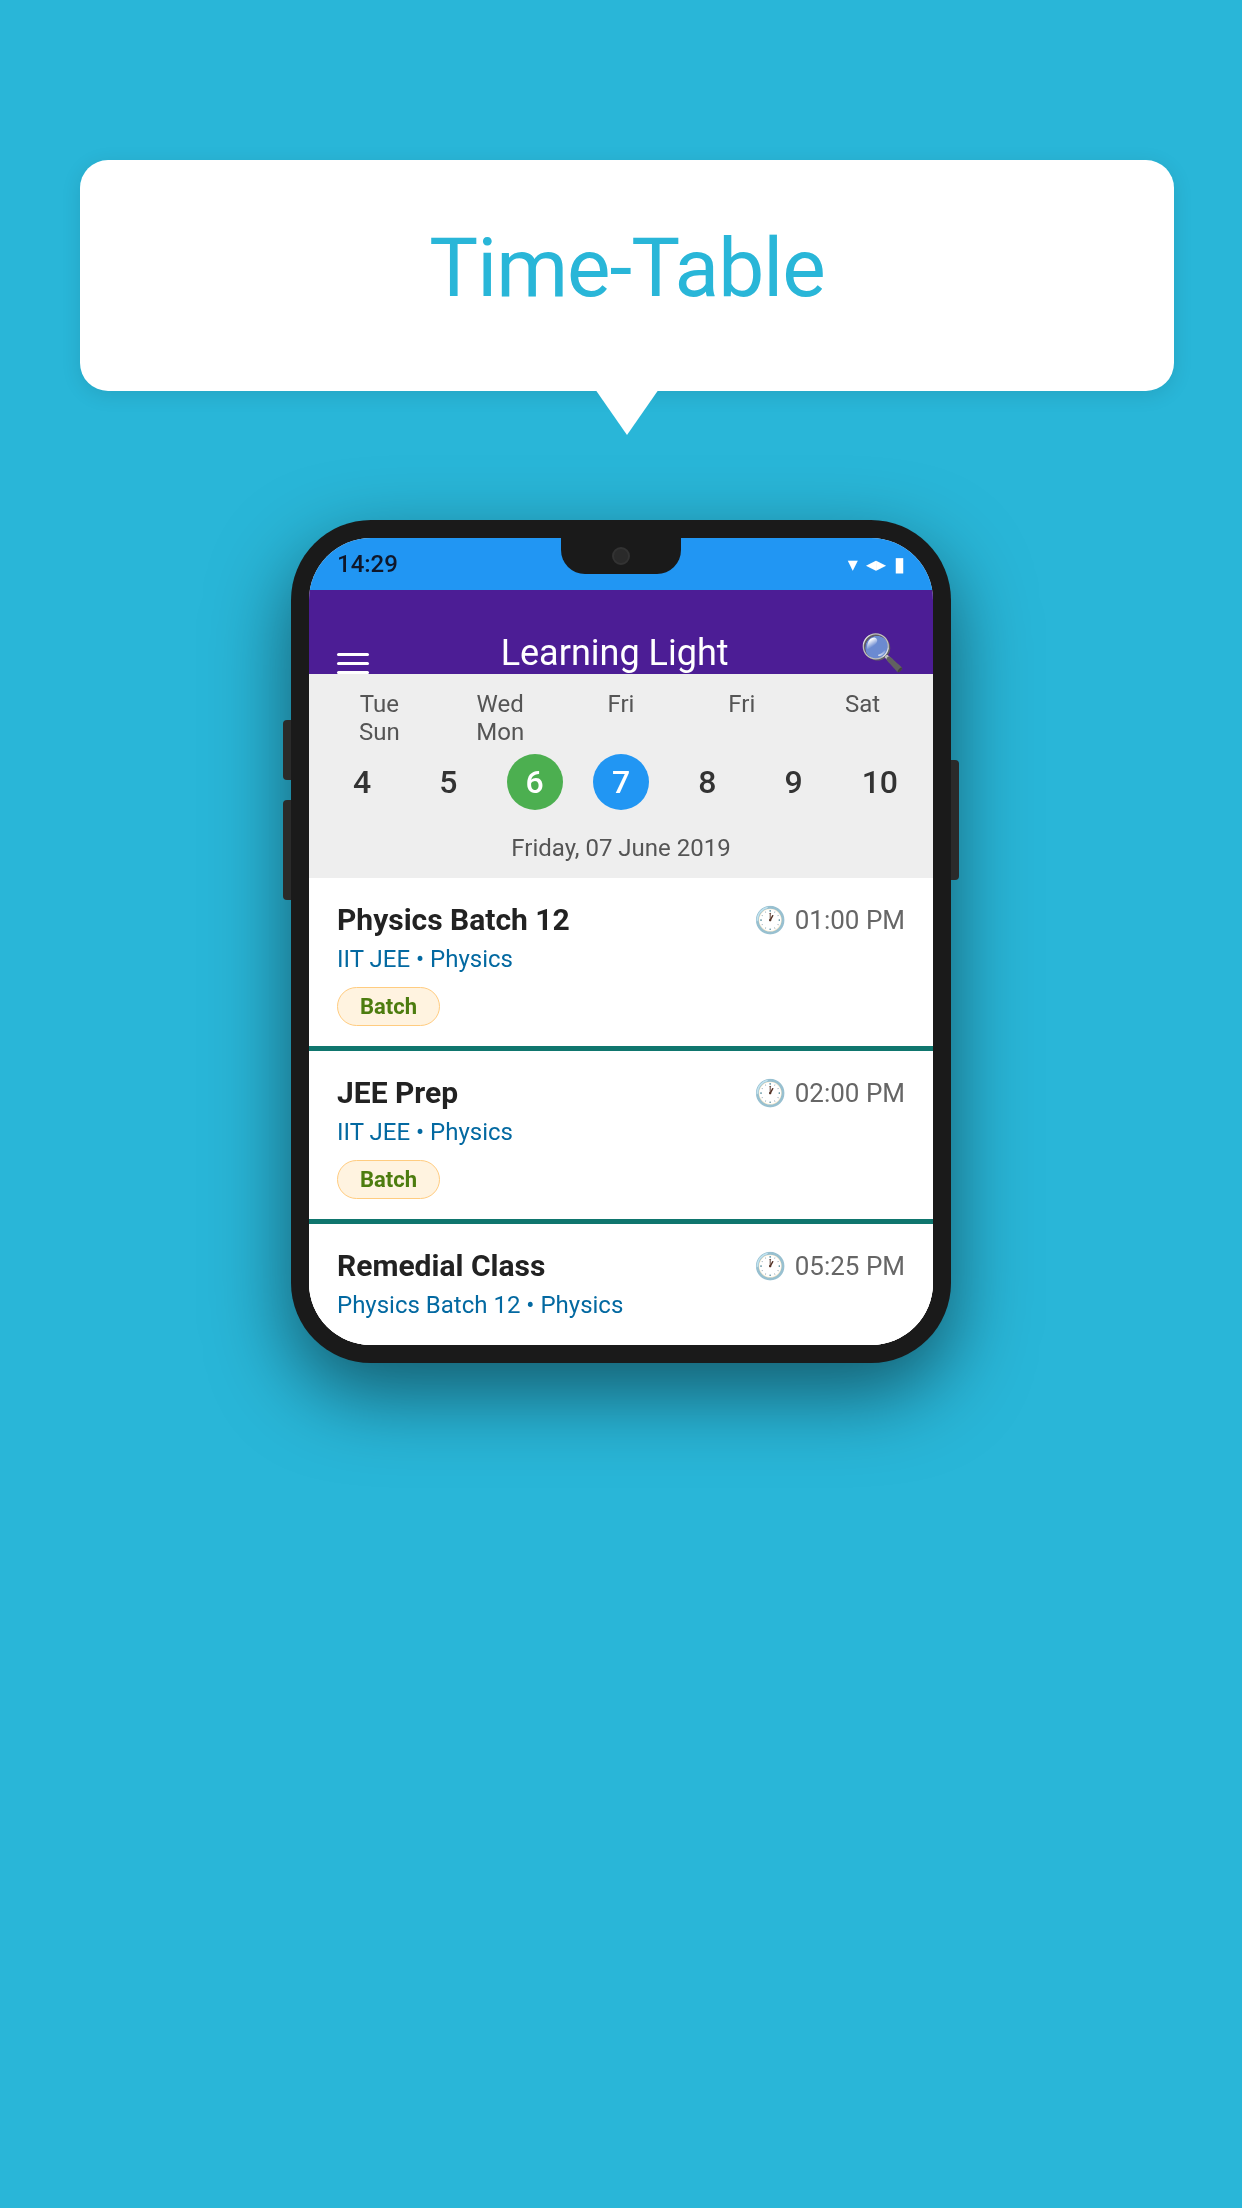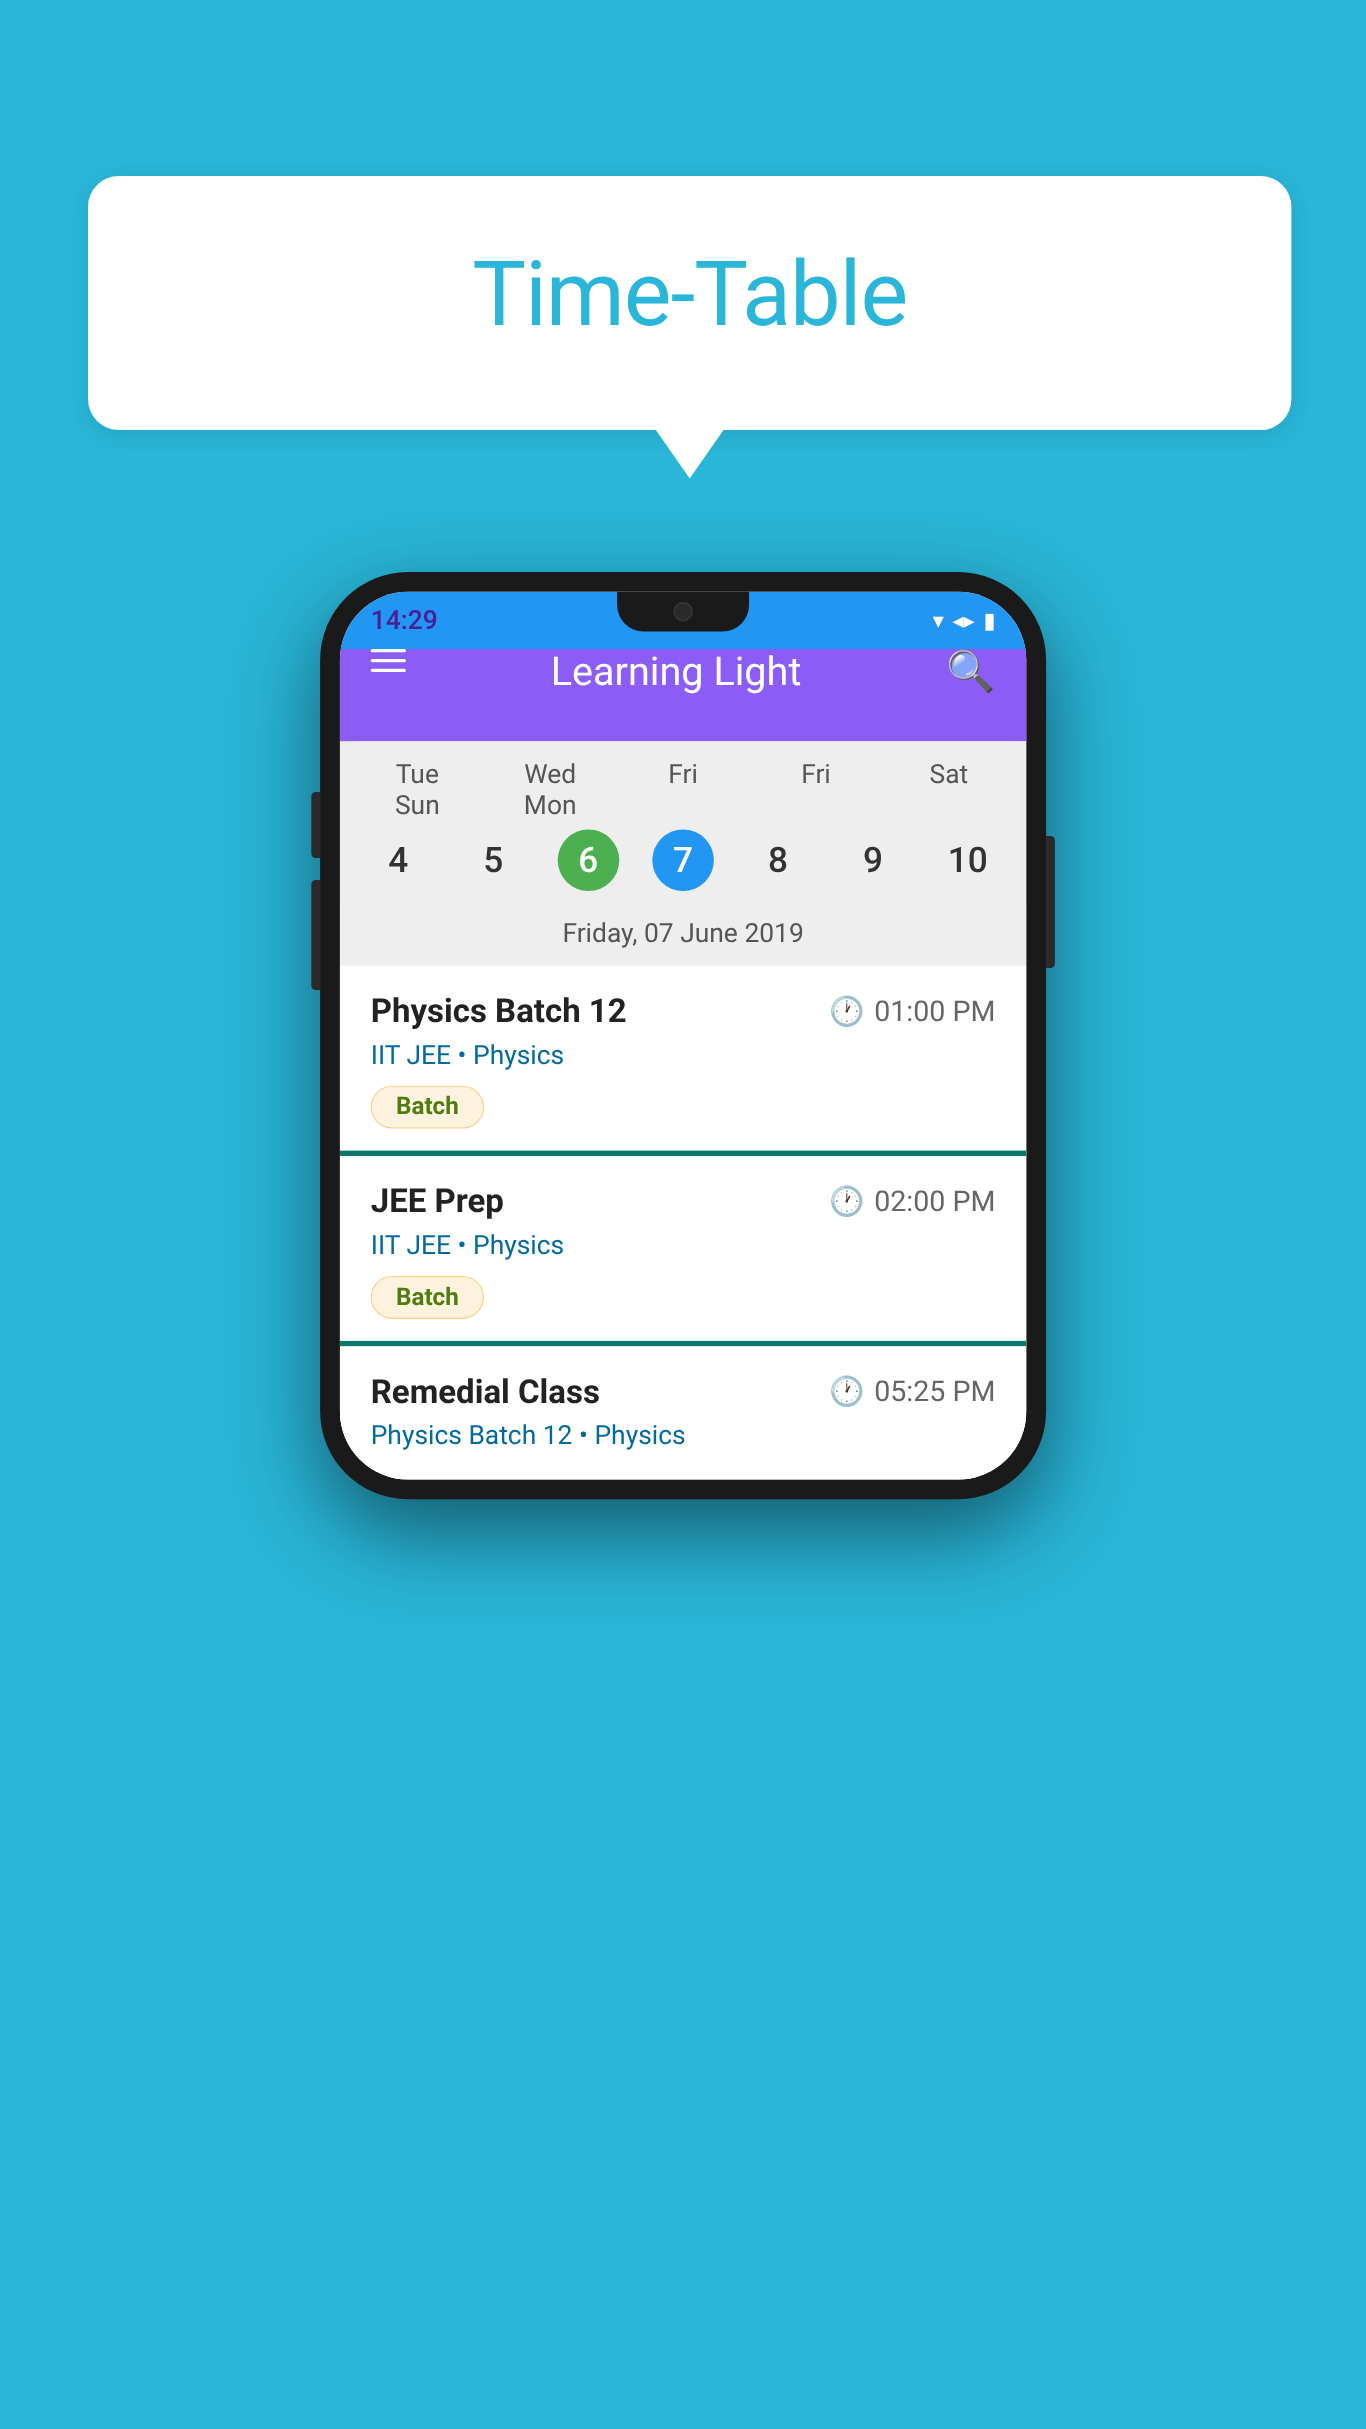--- a/index.html
+++ b/index.html
@@ -141,42 +141,42 @@
     .status-bar {
       background: #2196F3;
       height: 52px;
       display: flex;
       align-items: center;
       justify-content: space-between;
       padding: 0 28px;
     }
 
     .status-time {
-      color: #4c1d95;
+      color: #0f172a;
       font-size: 24px;
       font-weight: 500;
     }
 
     .status-icons {
       display: flex;
       align-items: center;
       gap: 8px;
     }
 
     .status-icon {
       color: #fff;
       font-size: 20px;
     }
 
     
     .app-bar {
-      background: #8b5cf6;
+      background: #4c1d95;
       height: 84px;
       display: flex;
-      align-items: flex-start;
+      align-items: flex-end;
       justify-content: space-between;
       padding: 0 28px;
     }
 
     .app-bar-title {
       color: #fff;
       font-size: 36px;
       font-weight: 400;
     }
 

